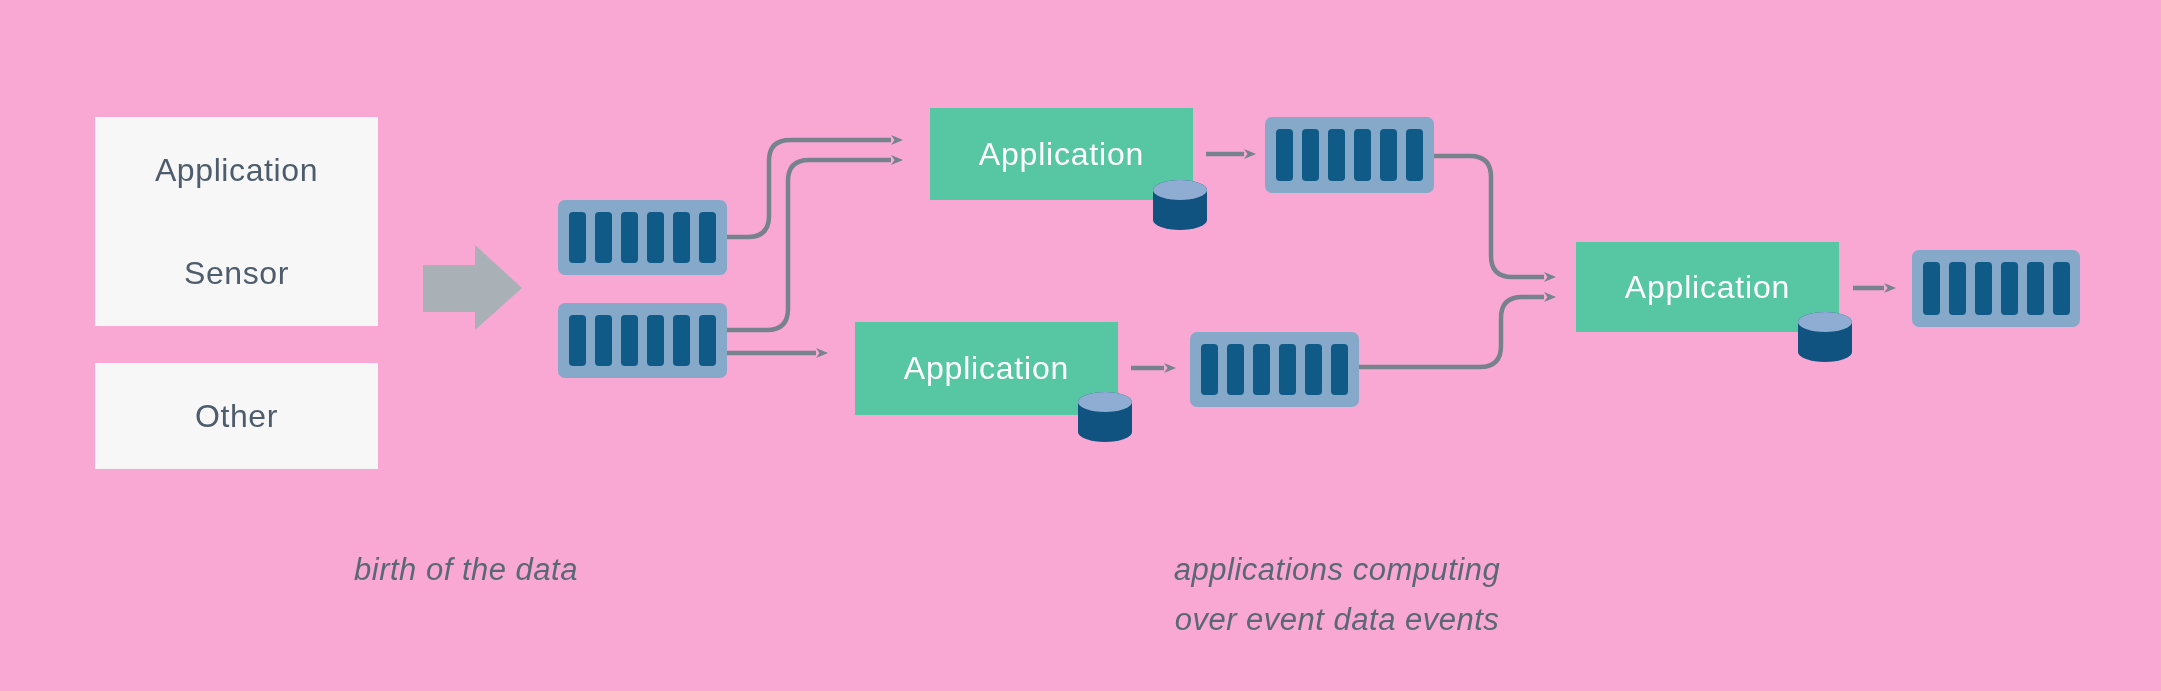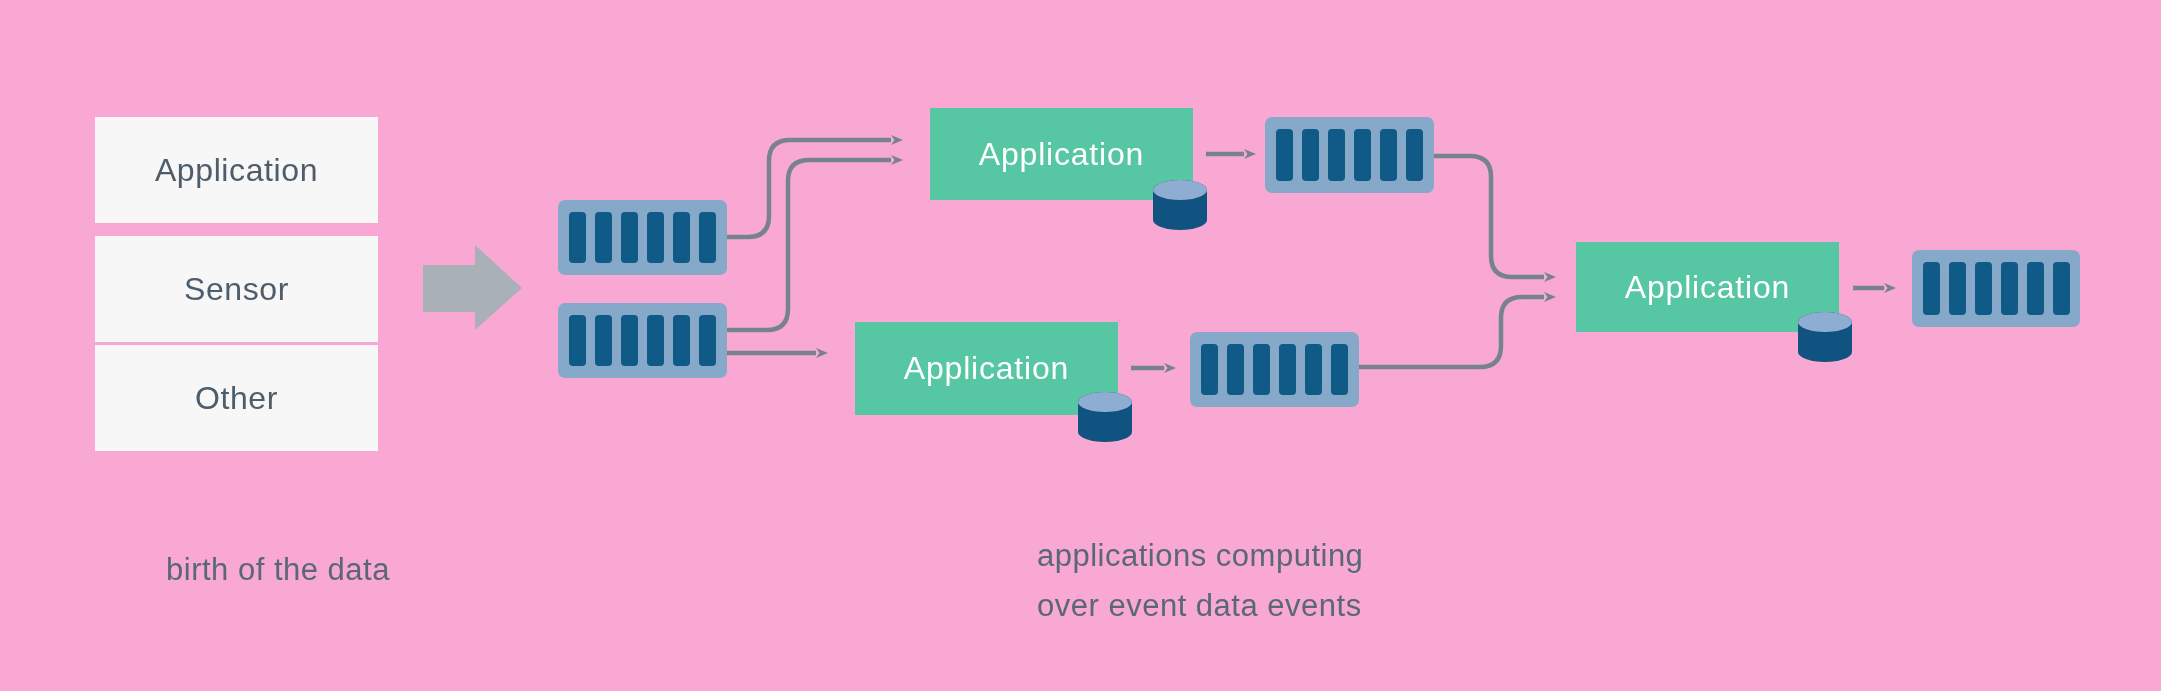--- a/index.html
+++ b/index.html
@@ -26,37 +26,38 @@
   }
   .app-node {
     position:absolute; background:var(--app-green,#57c6a2); color:#ffffff;
     display:flex; align-items:center; justify-content:center;
     font-size:32px; letter-spacing:0.8px;
   }
   .cylinder { position:absolute; }
   .cyl-body { fill:var(--cylinder-blue,#115380); }
   .cyl-top  { fill:var(--cylinder-top-blue,#8fadd2); }
   .caption {
-    position:absolute; width:600px; text-align:left;
+    position:absolute; width:600px; text-align:center;
     color:var(--caption-text,#5a6875); font-size:31px; line-height:50px;
     letter-spacing:0.5px;
+    font-style:italic;
   }
 </style>
 </head>
 <body>
 
 <div class="stage">
 
   <div class="source-box" style="top:117px">
     <span>Application</span>
   </div>
-  <div class="source-box" style="top:236px">
+  <div class="source-box" style="top:220px">
     <span>Sensor</span>
   </div>
-  <div class="source-box" style="top:345px">
+  <div class="source-box" style="top:363px">
     <span>Other</span>
   </div>
 
   <svg class="overlay" width="2161" height="691" viewBox="0 0 2161 691">
     <defs>
       <marker id="arrowhead" markerWidth="14" markerHeight="12" refX="0" refY="5" orient="auto" markerUnits="userSpaceOnUse">
         <path class="marker-head" d="M0,0 L12,5 L0,10 L3.5,5 Z"></path>
       </marker>
     </defs>
 
@@ -132,18 +133,18 @@
     <ellipse class="cyl-top" cx="27" cy="10" rx="27" ry="10"></ellipse>
   </svg>
   <svg class="cylinder" style="left:1798px;top:312px" width="54" height="52" viewBox="0 0 54 52">
     <path class="cyl-body" d="M0,10 V40 A27,10 0 0 0 54,40 V10 A27,10 0 0 0 0,10 Z"></path>
     <ellipse class="cyl-top" cx="27" cy="10" rx="27" ry="10"></ellipse>
   </svg>
 
   <div class="caption" style="left:166px;top:545px">
     <div>birth of the data</div>
   </div>
-  <div class="caption" style="left:1037px;top:531px">
+  <div class="caption" style="left:1037px;top:545px">
     <div>applications computing</div>
     <div>over event data events</div>
   </div>
 
 </div>
 
 </body></html>

